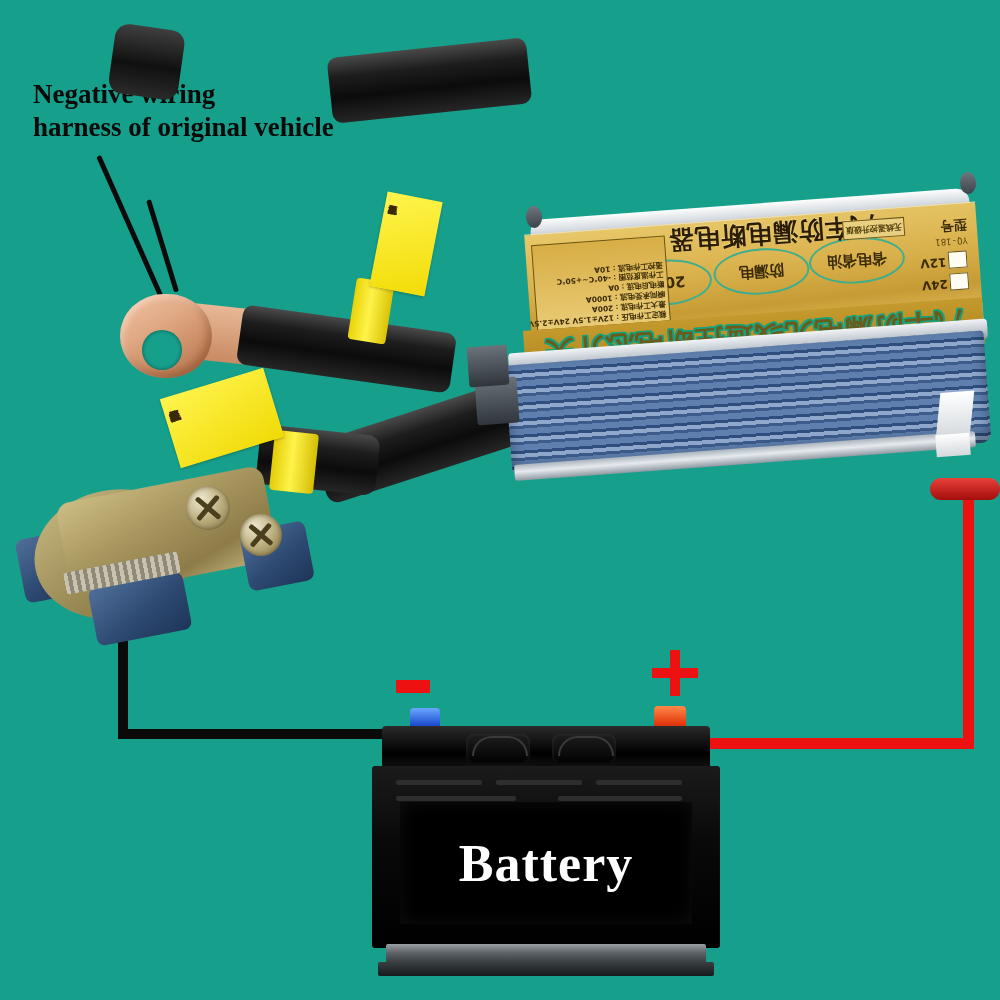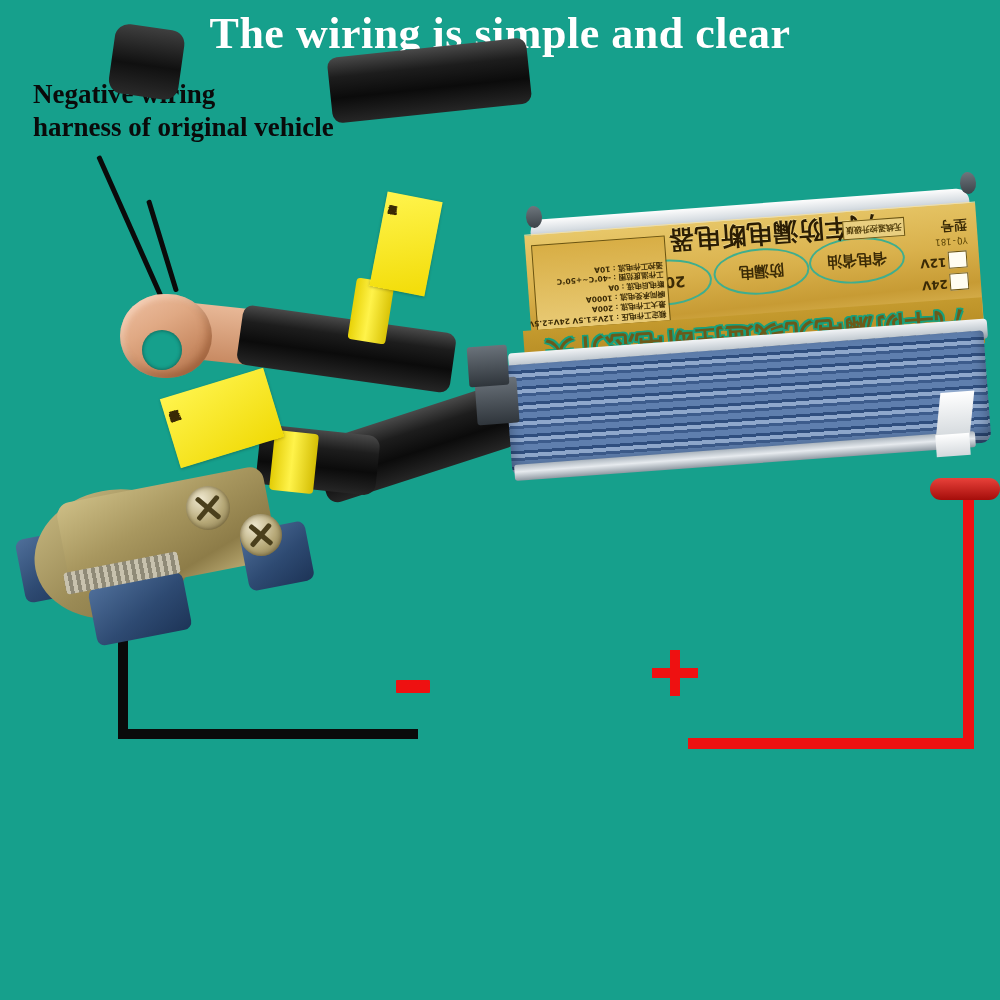--- a/index.html
+++ b/index.html
@@ -339,21 +339,20 @@
     left:396px;top:680px;width:34px;height:13px;background:#ee1111;border-radius:1px;
   }
   #mark-plus-h{left:652px;top:668px;width:46px;height:10px;background:#ee1111;}
   #mark-plus-v{left:670px;top:650px;width:10px;height:46px;background:#ee1111;}
 </style>
 </head>
 <body>
 
 <div id="stage">
 
-  <div class="abs title">The wiring is simple and clear</div>
 
   <div class="abs anno" id="anno-harness">Negative wiring
 harness of original vehicle</div>
   <div class="abs" id="leader"></div>
 
   <div class="abs redwire" style="left:963px;top:484px;width:11px;height:265px;"></div>
   <div class="abs redwire" style="left:688px;top:738px;width:286px;height:11px;"></div>
   <div class="abs" style="left:930px;top:478px;width:70px;height:22px;border-radius:11px;background:linear-gradient(180deg,#e8413a,#a50d0a);"></div>
 
   <div class="abs wire" style="left:118px;top:626px;width:10px;height:112px;"></div>
@@ -450,15 +449,37 @@
     <div class="abs bracket" id="brk-l"></div>
     <div class="abs bracket" id="brk-l2"></div>
     <div class="abs whitefoot" id="foot-r1"></div>
     <div class="abs whitefoot" id="foot-r2"></div>
   </div>
 
   <div class="abs" id="mark-minus"></div>
   <div class="abs" id="mark-plus-h"></div>
   <div class="abs" id="mark-plus-v"></div>
 
+  <div class="abs" id="battery">
+    <div class="abs post" id="post-neg"></div>
+    <div class="abs post" id="post-pos"></div>
+    <div class="abs" id="bat-top">
+      <span class="bat-vent" style="left:84px;"></span>
+      <span class="bat-vent" style="left:170px;"></span>
+      <span class="bat-arc" style="left:90px;"></span>
+      <span class="bat-arc" style="left:176px;"></span>
+    </div>
+    <div class="abs" id="bat-case">
+      <span class="ridge" style="left:24px;top:14px;width:86px;"></span>
+      <span class="ridge" style="left:124px;top:14px;width:86px;"></span>
+      <span class="ridge" style="left:224px;top:14px;width:86px;"></span>
+      <span class="ridge" style="left:24px;top:30px;width:120px;"></span>
+      <span class="ridge" style="left:186px;top:30px;width:124px;"></span>
+    </div>
+    <div class="abs" id="bat-face">
+      <span class="batword">Battery</span>
+    </div>
+    <div class="abs" id="bat-base"></div>
+    <div class="abs" id="bat-base2"></div>
+  </div>
 
 
 </div>
 
 </body></html>

